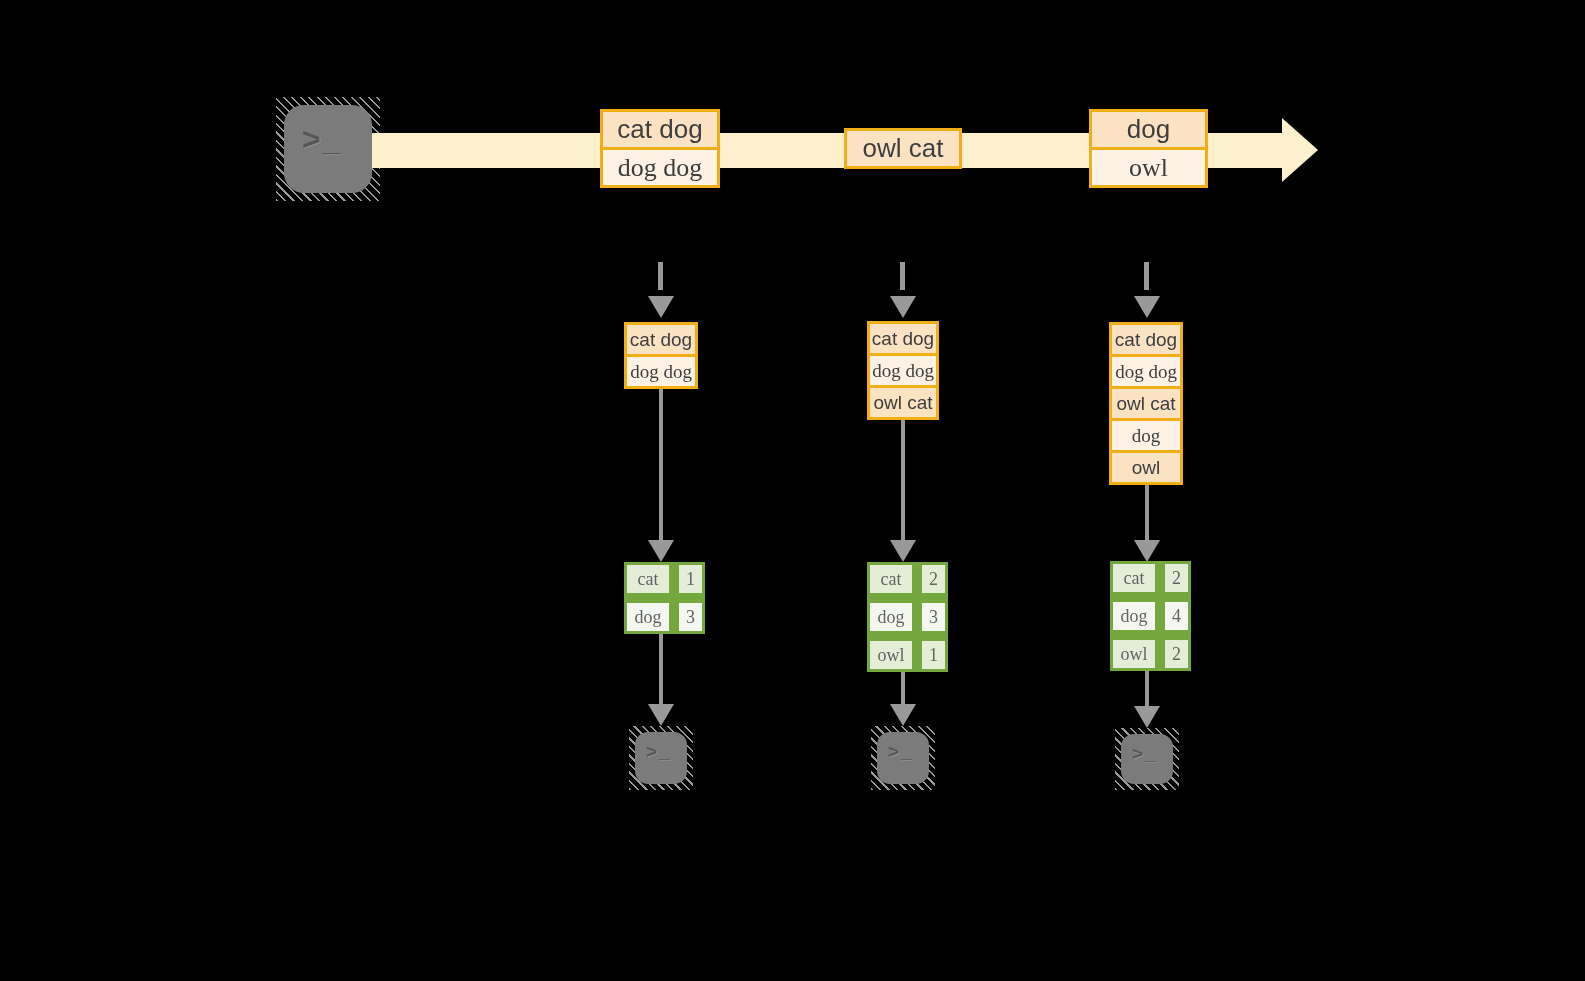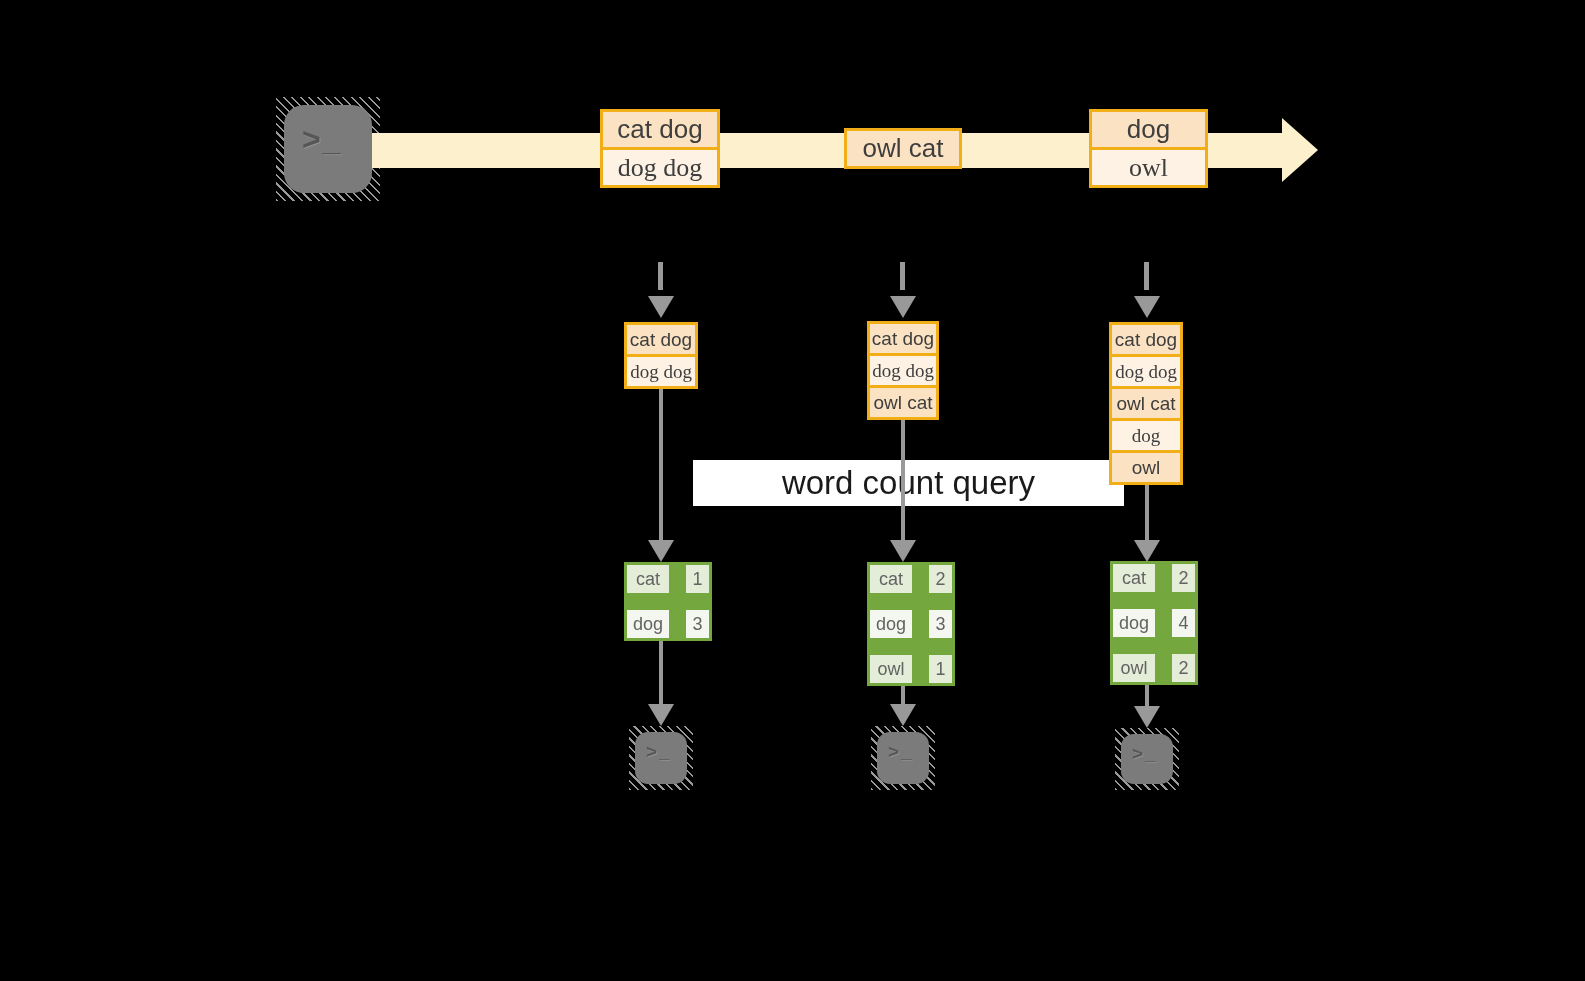--- a/index.html
+++ b/index.html
@@ -31,21 +31,21 @@
   .dash { position:absolute; width:5px; height:28px; background:#999; z-index:3; }
   .vline { position:absolute; width:4px; background:#999; z-index:3; }
   .ahead { position:absolute; width:0; height:0; z-index:3;
     border-left:13px solid rgba(0,0,0,0); border-right:13px solid rgba(0,0,0,0); border-top:22px solid #999; }
   .over { z-index:9; }
   
   .banner { position:absolute; left:693px; top:460px; width:431px; height:46px; background:#fff; z-index:8;
     display:flex; align-items:center; justify-content:center; font-size:33px; color:#1a1a1a; }
   
   .gtable { position:absolute; border:3px solid #74a83e; background:#74a83e;
-    display:grid; grid-template-columns:42px 23px; gap:17px; z-index:5; }
+    display:grid; grid-template-columns:42px 23px; gap:10px; z-index:5;font-family:Liberation Serif, serif; }
   .gcell { height:28px; display:flex; align-items:center; justify-content:center; font-size:18px; color:#636363; }
   .g-a { background:#e4edd8; }
   .g-b { background:#f4f7f0; }
 </style>
 </head>
 <body>
 
 <div class="canvas">
 
   <div class="band"></div>
@@ -86,21 +86,20 @@
     <div class="orow r-dark">owl cat</div>
   </div>
   <div class="obox st" style="left:1109px;top:322px;width:74px;">
     <div class="orow r-dark">cat dog</div>
     <div class="orow r-light">dog dog</div>
     <div class="orow r-dark">owl cat</div>
     <div class="orow r-light">dog</div>
     <div class="orow r-dark">owl</div>
   </div>
 
-  <div class="banner">word count query</div>
 
   <div class="vline" style="left:659px;top:388px;height:152px;"></div>
   <div class="ahead" style="left:648px;top:540px;"></div>
   <div class="vline over" style="left:901px;top:419px;height:121px;"></div>
   <div class="ahead over" style="left:890px;top:540px;"></div>
   <div class="vline" style="left:1145px;top:484px;height:56px;"></div>
   <div class="ahead" style="left:1134px;top:540px;"></div>
 
   <div class="gtable" style="left:624px;top:562px;">
     <div class="gcell g-a">cat</div>

